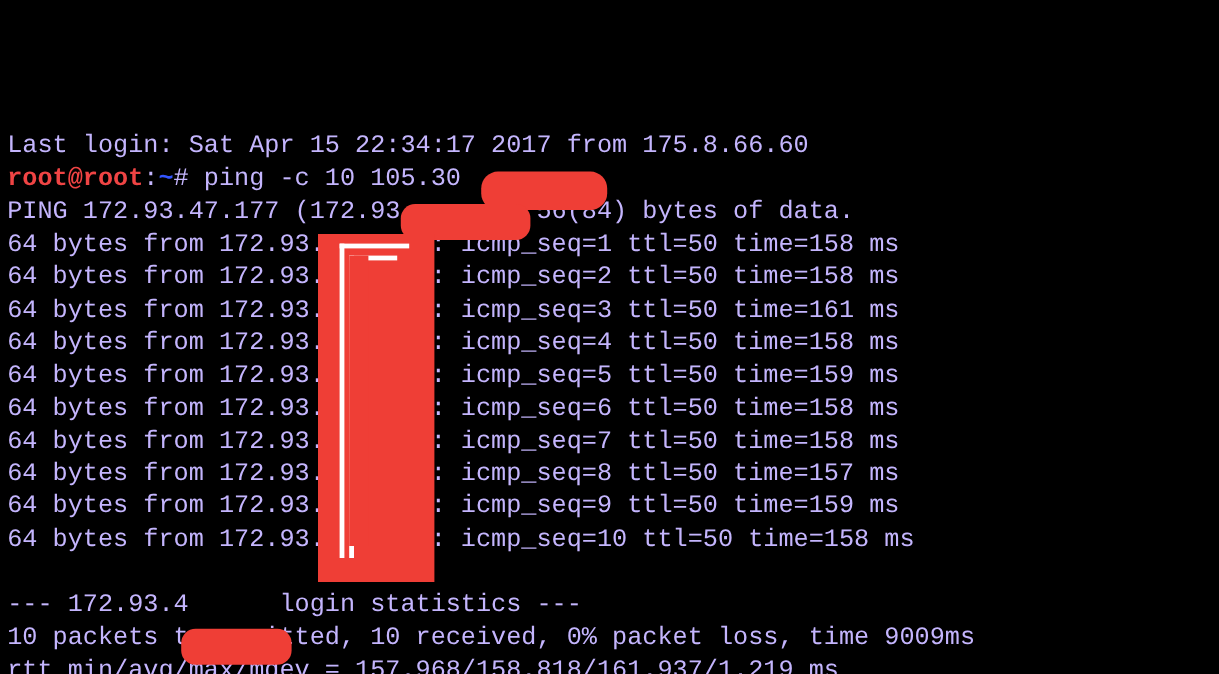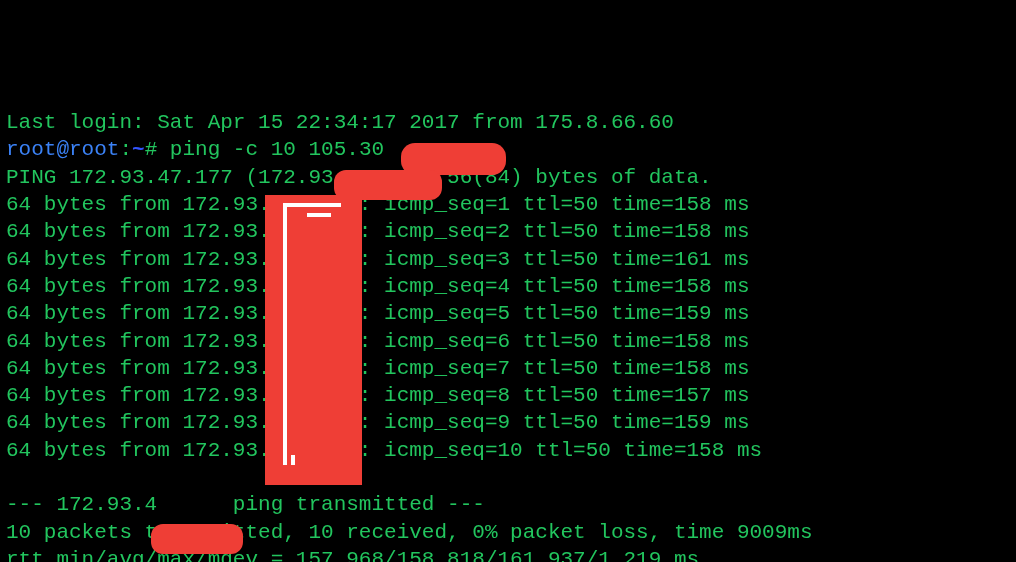--- a/index.html
+++ b/index.html
@@ -11,23 +11,23 @@
       font-size: 21px;
       line-height: 1.3;
       white-space: pre;
       overflow-x: hidden;
       width: 1016px;
     }
     .term {
       padding: 0px 6px 4px 6px;
       position: relative;
     }
-    .green { color: #3b82f6; font-weight: normal; }
+    .green { color: #ef4444; font-weight: bold; }
     .blue  { color: #3355ff; font-weight: bold; }
-    .white { color: #22c55e; }
+    .white { color: #c4b5fd; }
     .redact {
       position: absolute;
       background: #ef3e36;
     }
     .redact::after,
     .redact::before {
       content: "";
       position: absolute;
       background: #ef3e36;
       border-radius: 2px;
@@ -83,21 +83,21 @@
 <span class="white">64 bytes from 172.93.       : icmp_seq=2 ttl=50 time=158 ms</span>
 <span class="white">64 bytes from 172.93.       : icmp_seq=3 ttl=50 time=161 ms</span>
 <span class="white">64 bytes from 172.93.       : icmp_seq=4 ttl=50 time=158 ms</span>
 <span class="white">64 bytes from 172.93.       : icmp_seq=5 ttl=50 time=159 ms</span>
 <span class="white">64 bytes from 172.93.       : icmp_seq=6 ttl=50 time=158 ms</span>
 <span class="white">64 bytes from 172.93.       : icmp_seq=7 ttl=50 time=158 ms</span>
 <span class="white">64 bytes from 172.93.       : icmp_seq=8 ttl=50 time=157 ms</span>
 <span class="white">64 bytes from 172.93.       : icmp_seq=9 ttl=50 time=159 ms</span>
 <span class="white">64 bytes from 172.93.       : icmp_seq=10 ttl=50 time=158 ms</span>
 <span></span>
-<span class="white">--- 172.93.4      ping transmitted ---</span>
+<span class="white">--- 172.93.4      login statistics ---</span>
 <span class="white">10 packets transmitted, 10 received, 0% packet loss, time 9009ms</span>
 <span class="white">rtt min/avg/max/mdev = 157.968/158.818/161.937/1.219 ms</span>
 
 
 <div id="r-cmd" class="redact"></div>
 <div id="r-hdr" class="redact"></div>
 <div id="r-big" class="redact"><div class="ib1"></div><div class="ib2"></div><div class="ib3"></div></div>
 <div id="r-stat" class="redact"></div>
 </div>
 

